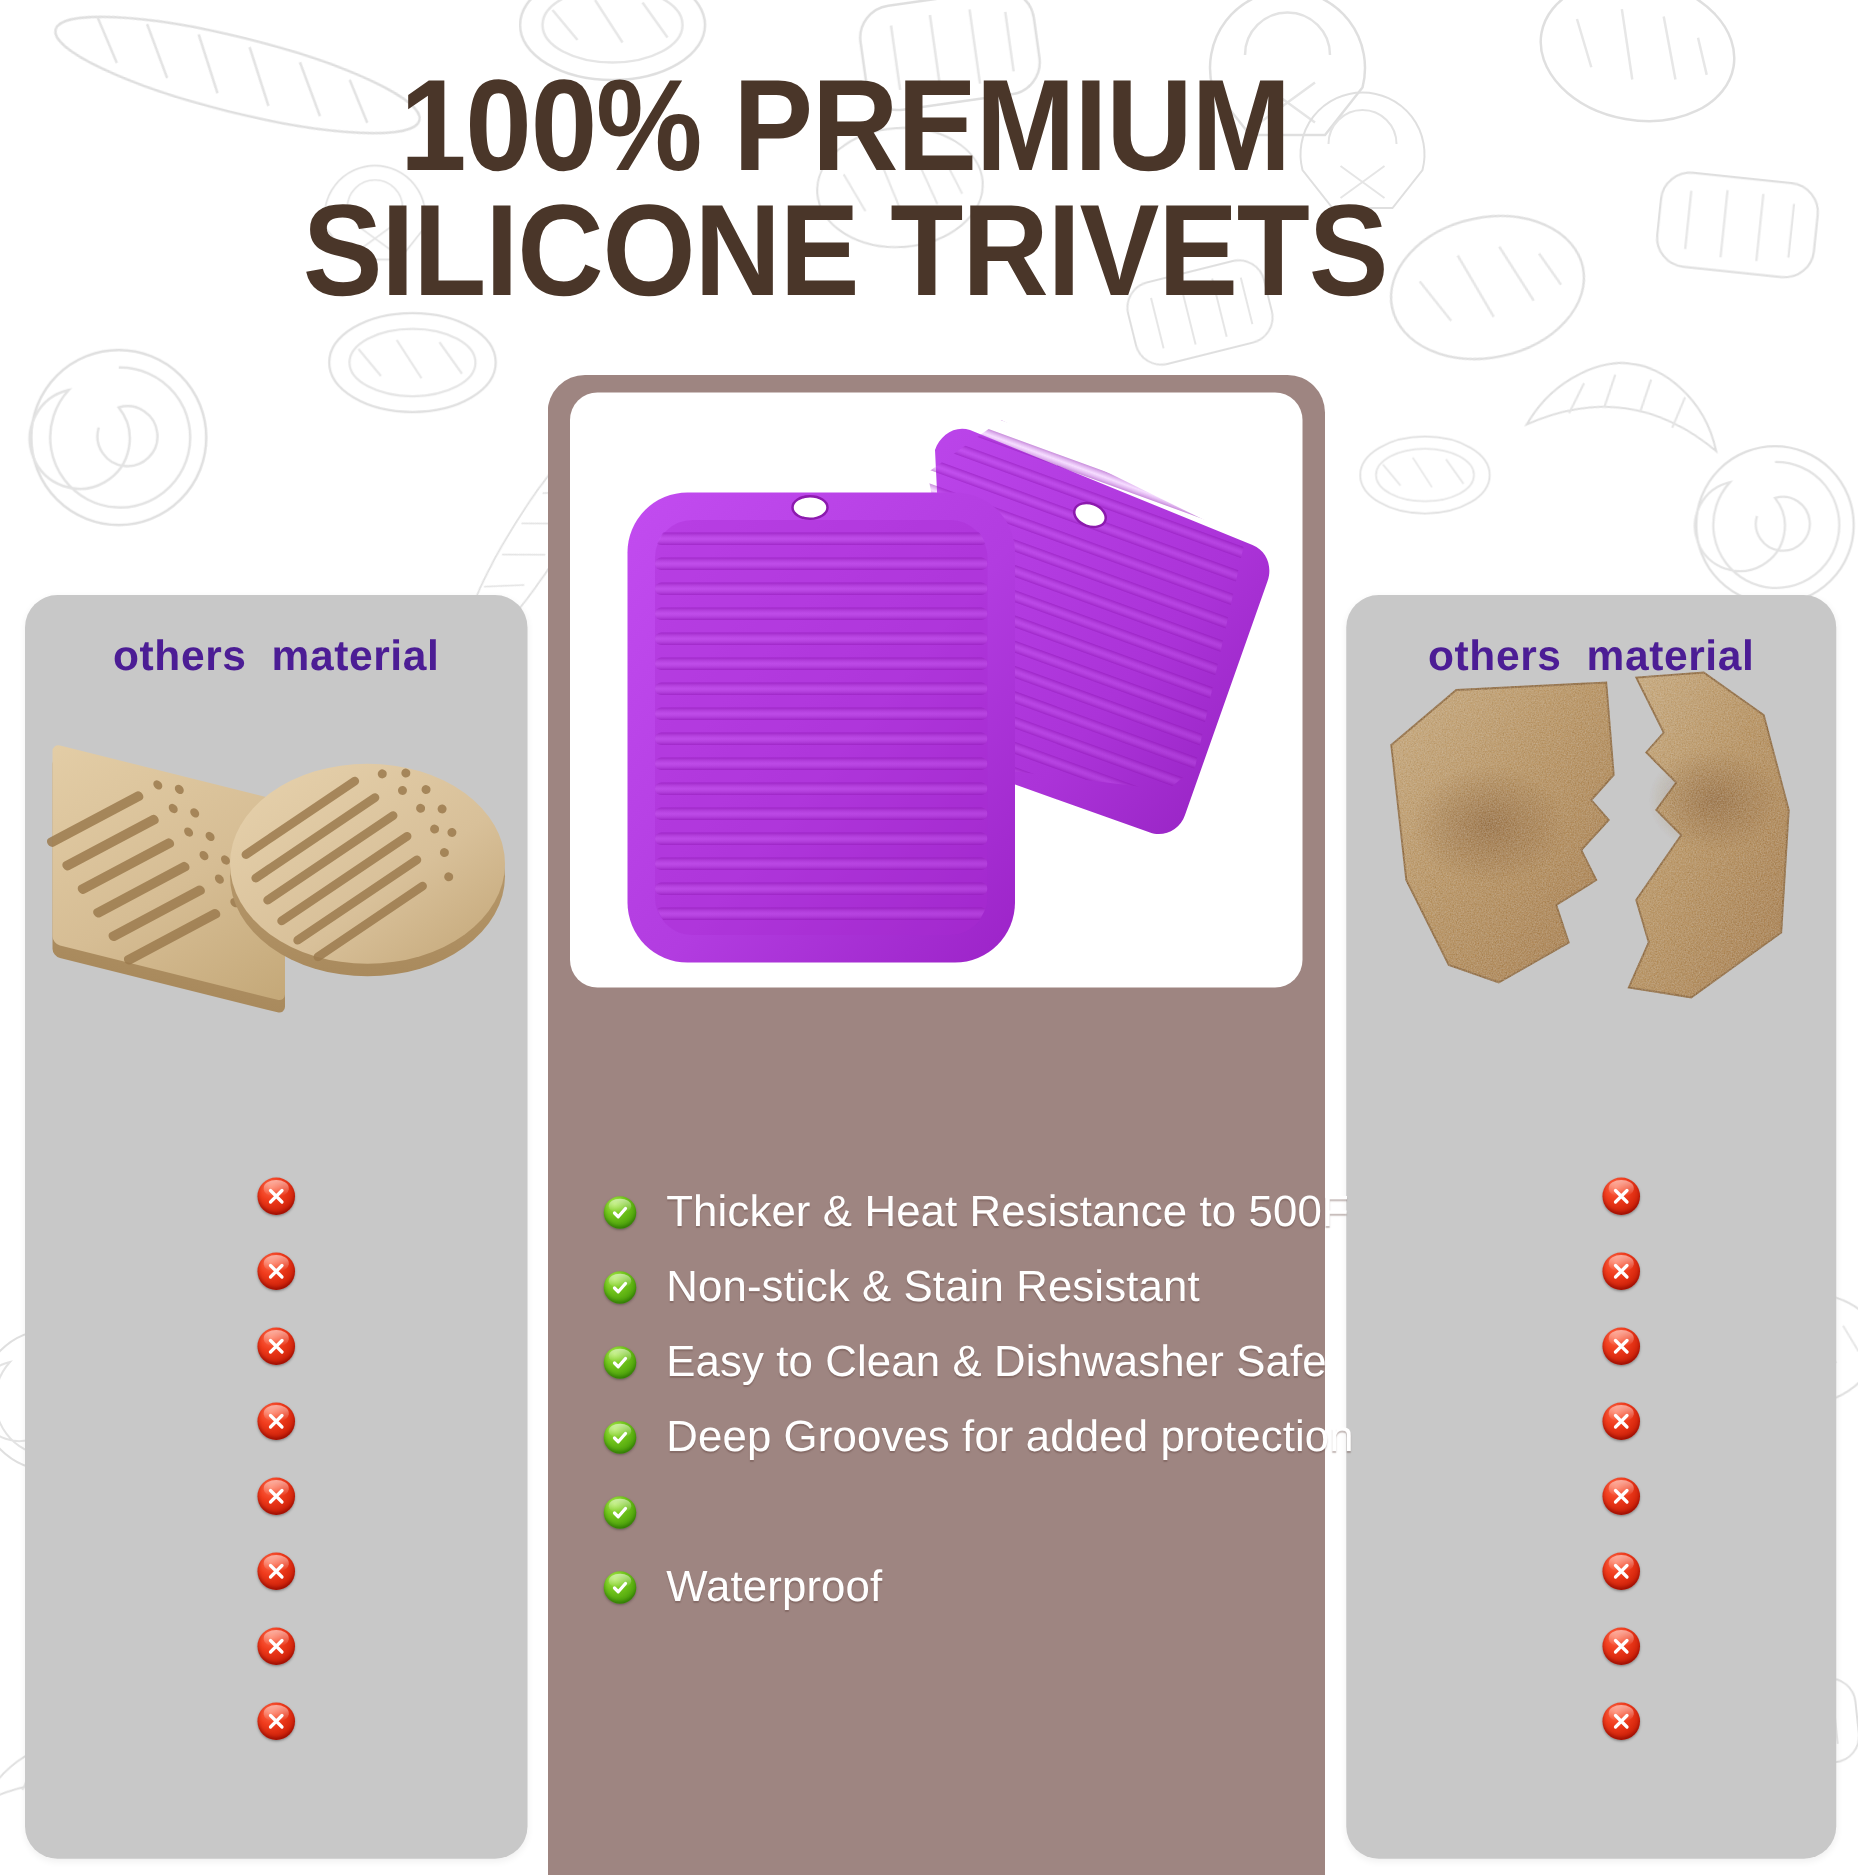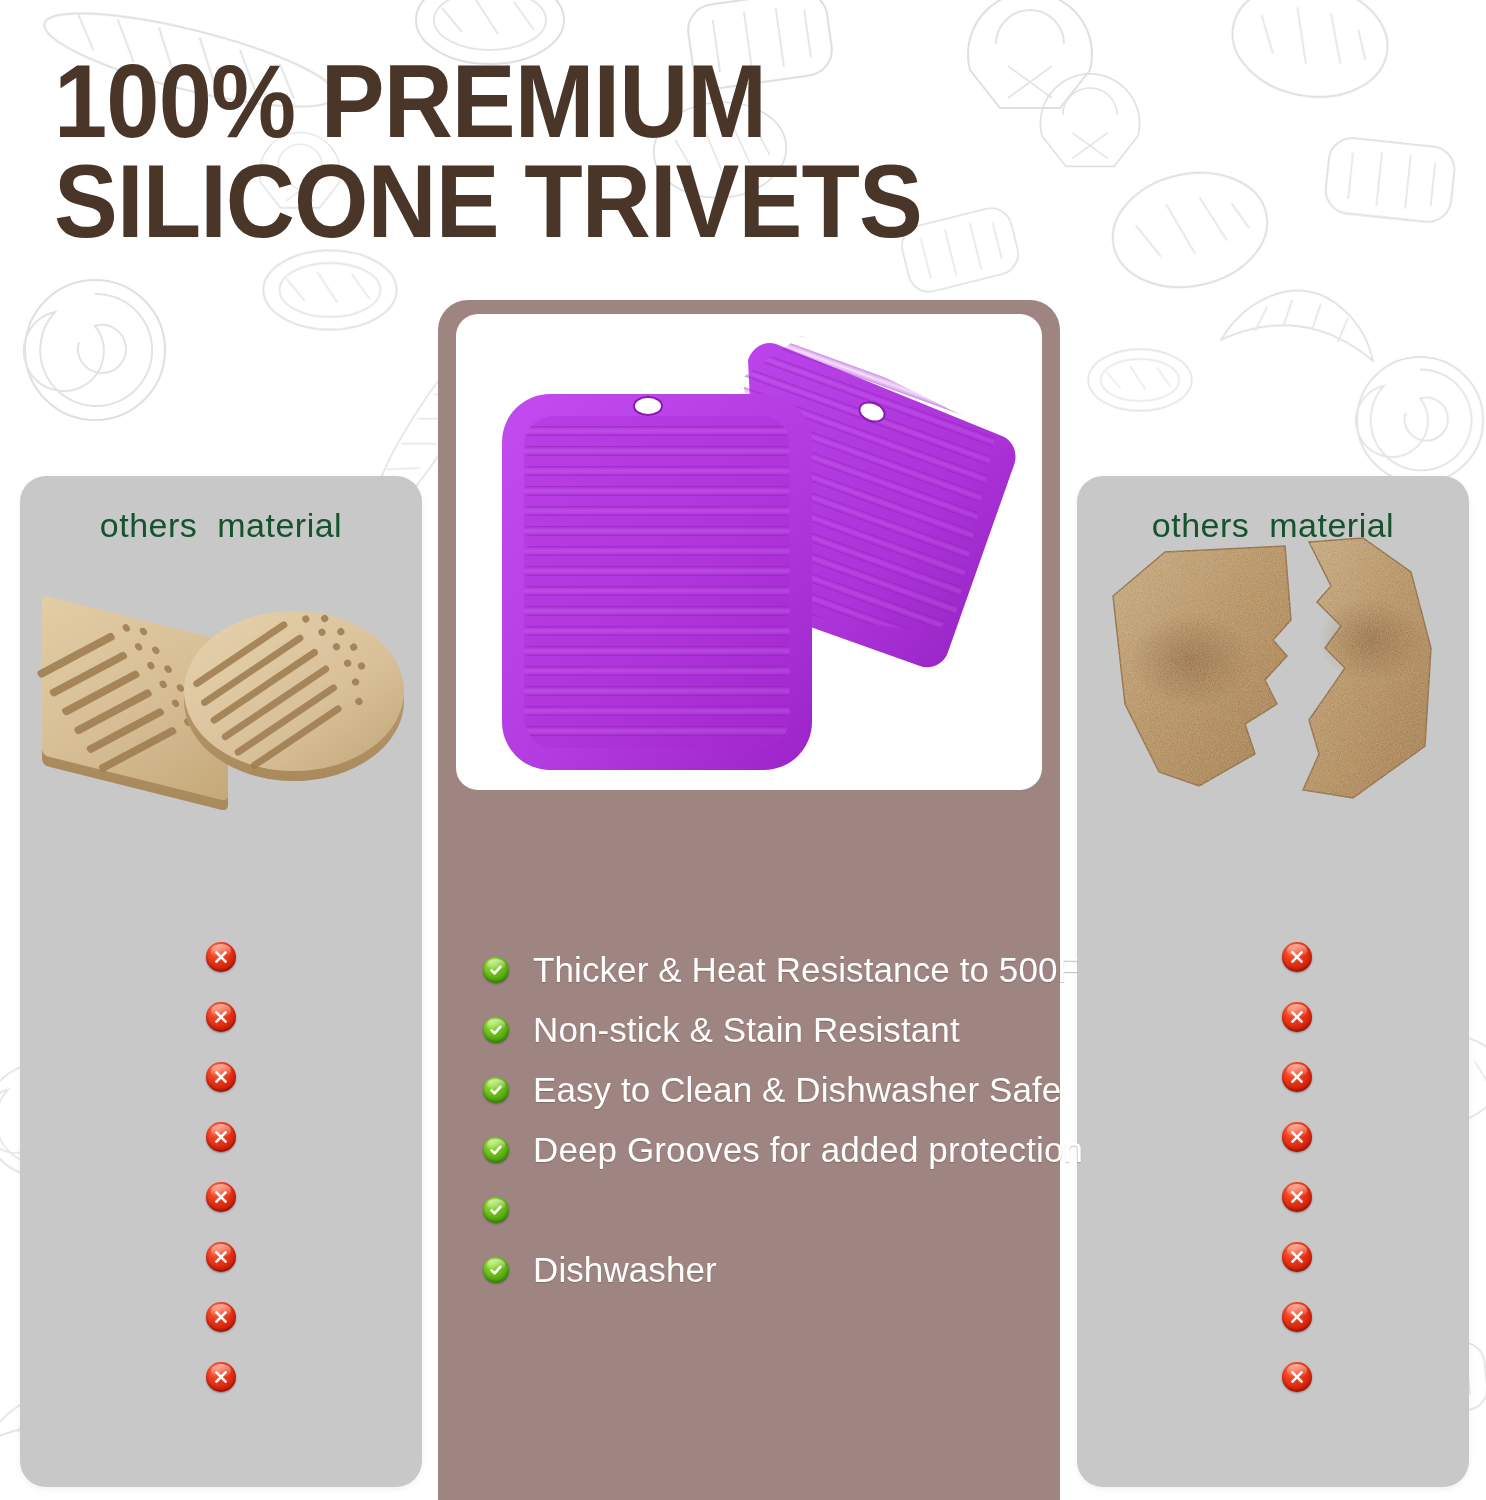--- a/index.html
+++ b/index.html
@@ -28,21 +28,21 @@
     width: 1486px;
     height: 1500px;
   }
 
   
   #title-block {
     position: absolute;
     top: 52px;
     left: 0;
     width: 1352px;
-    text-align: left;
+    text-align: center;
     z-index: 5;
     line-height: 0.96;
   }
   .title-line {
     font-family: "Liberation Sans Narrow", "Liberation Sans", sans-serif;
     font-weight: bold;
     font-size: 104px;
     letter-spacing: -1px;
     color: #4a3629;
     transform: scaleX(0.92);
@@ -65,22 +65,22 @@
   #left-panel  { left: 20px; }
   #right-panel { left: 1077px; width: 392px; }
 
   .panel-heading {
     position: absolute;
     top: 30px;
     left: 0;
     width: 100%;
     text-align: center;
     font-size: 34px;
-    font-weight: normal;
-    color: #14532d;
+    font-weight: bold;
+    color: #4c1d95;
     letter-spacing: 0.5px;
     white-space: pre;
   }
 
   
   #bamboo-wrap {
     position: absolute;
     top: 95px;
     left: 12px;
     width: 380px;
@@ -680,16 +680,16 @@
       </span>
     </div>
     <div class="feature-row">
       <span class="icon-circle green">
         <span class="glyph">
             <svg width="16" height="16" viewBox="0 0 16 16">
               <path d="M3.6 8.4 L6.6 11.4 L12.4 4.8" fill="none" stroke="#ffffff" stroke-width="2.6" stroke-linecap="round" stroke-linejoin="round"></path>
             </svg>
           </span>
       </span>
-      <span class="feature-label">Dishwasher</span>
+      <span class="feature-label">Waterproof</span>
     </div>
   </div>
 </div>
 
 </body></html>

